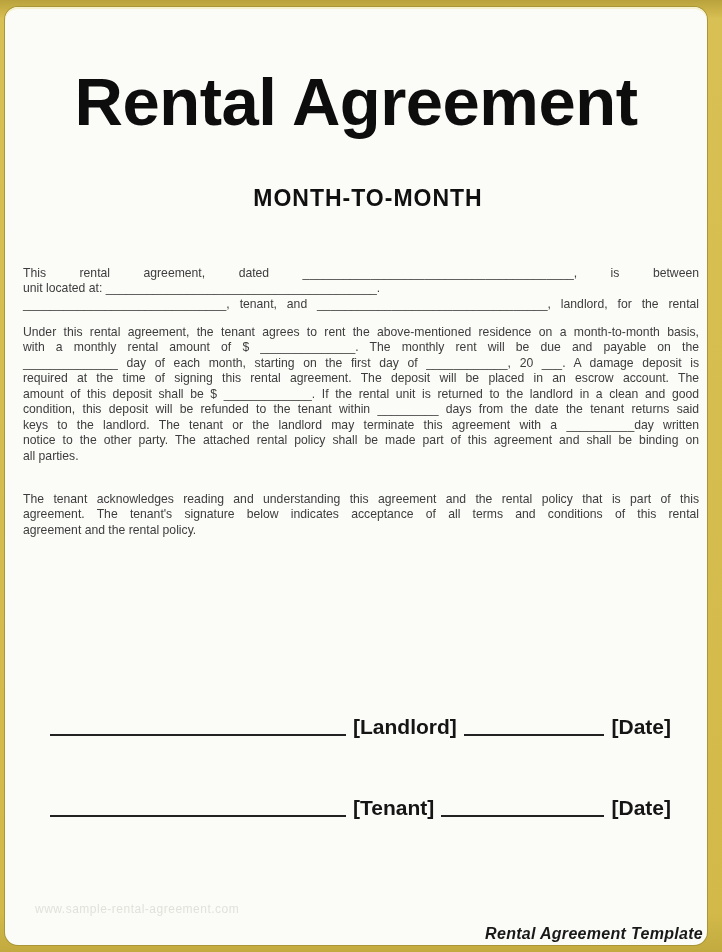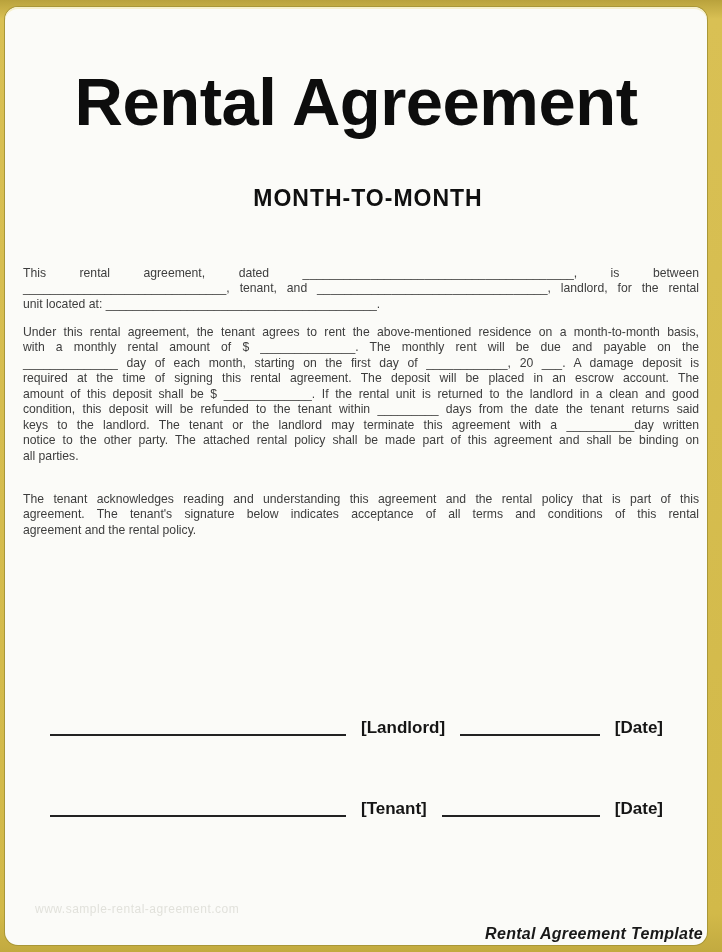--- a/index.html
+++ b/index.html
@@ -46,22 +46,22 @@
     display: flex; align-items: flex-end;
   }
   #sig-row-0 { top: 711px; }
   #sig-row-1 { top: 792px; }
   .sig-line {
     border-bottom: 2px solid #222; height: 1px; margin-bottom: 2px;
   }
   .sig-line.name { width: 296px; }
   .sig-line.date { flex: 1; }
   .sig-label {
-    font-size: 17px; font-weight: 700; color: #151515;
-    margin: 0 15px; white-space: nowrap; line-height: 1.1;
+    font-size: 21px; font-weight: 700; color: #151515;
+    margin: 0 7px; white-space: nowrap; line-height: 1.1;
   }
   .watermark {
     position: absolute; left: 30px; top: 895px;
     font-size: 12px; color: rgba(165, 165, 152, 0.30);
     letter-spacing: 0.5px;
   }
   .footer-label {
     position: absolute; right: 4px; top: 918px;
     font-size: 16px; font-weight: 700; font-style: italic;
     color: #191919; letter-spacing: 0.3px;
@@ -71,22 +71,22 @@
 <body>
 
 <div class="frame">
   <div class="page">
 
     <h1 class="title">Rental Agreement</h1>
     <h2 class="subtitle">MONTH-TO-MONTH</h2>
 
     <div class="para" id="para-0">
         <div class="line">This rental agreement, dated ________________________________________, is between</div>
+        <div class="line last">unit located at: ________________________________________.</div>
         <div class="line">______________________________, tenant, and __________________________________, landlord, for the rental</div>
-        <div class="line last">unit located at: ________________________________________.</div>
       </div>
     <div class="para" id="para-1">
         <div class="line">Under this rental agreement, the tenant agrees to rent the above-mentioned residence on a month-to-month basis,</div>
         <div class="line">with a monthly rental amount of $ ______________.  The monthly rent will be due and payable on the</div>
         <div class="line">______________ day of each month, starting on the first day of ____________, 20 ___.  A damage deposit is</div>
         <div class="line">required at the time of signing this rental agreement.  The deposit will be placed in an escrow account.  The</div>
         <div class="line">amount of this deposit shall be $ _____________.  If the rental unit is returned to the landlord in a clean and good</div>
         <div class="line">condition, this deposit will be refunded to the tenant within _________ days from the date the tenant returns said</div>
         <div class="line">keys to the landlord.  The tenant or the landlord may terminate this agreement with a __________day written</div>
         <div class="line">notice to the other party.  The attached rental policy shall be made part of this agreement and shall be binding on</div>

